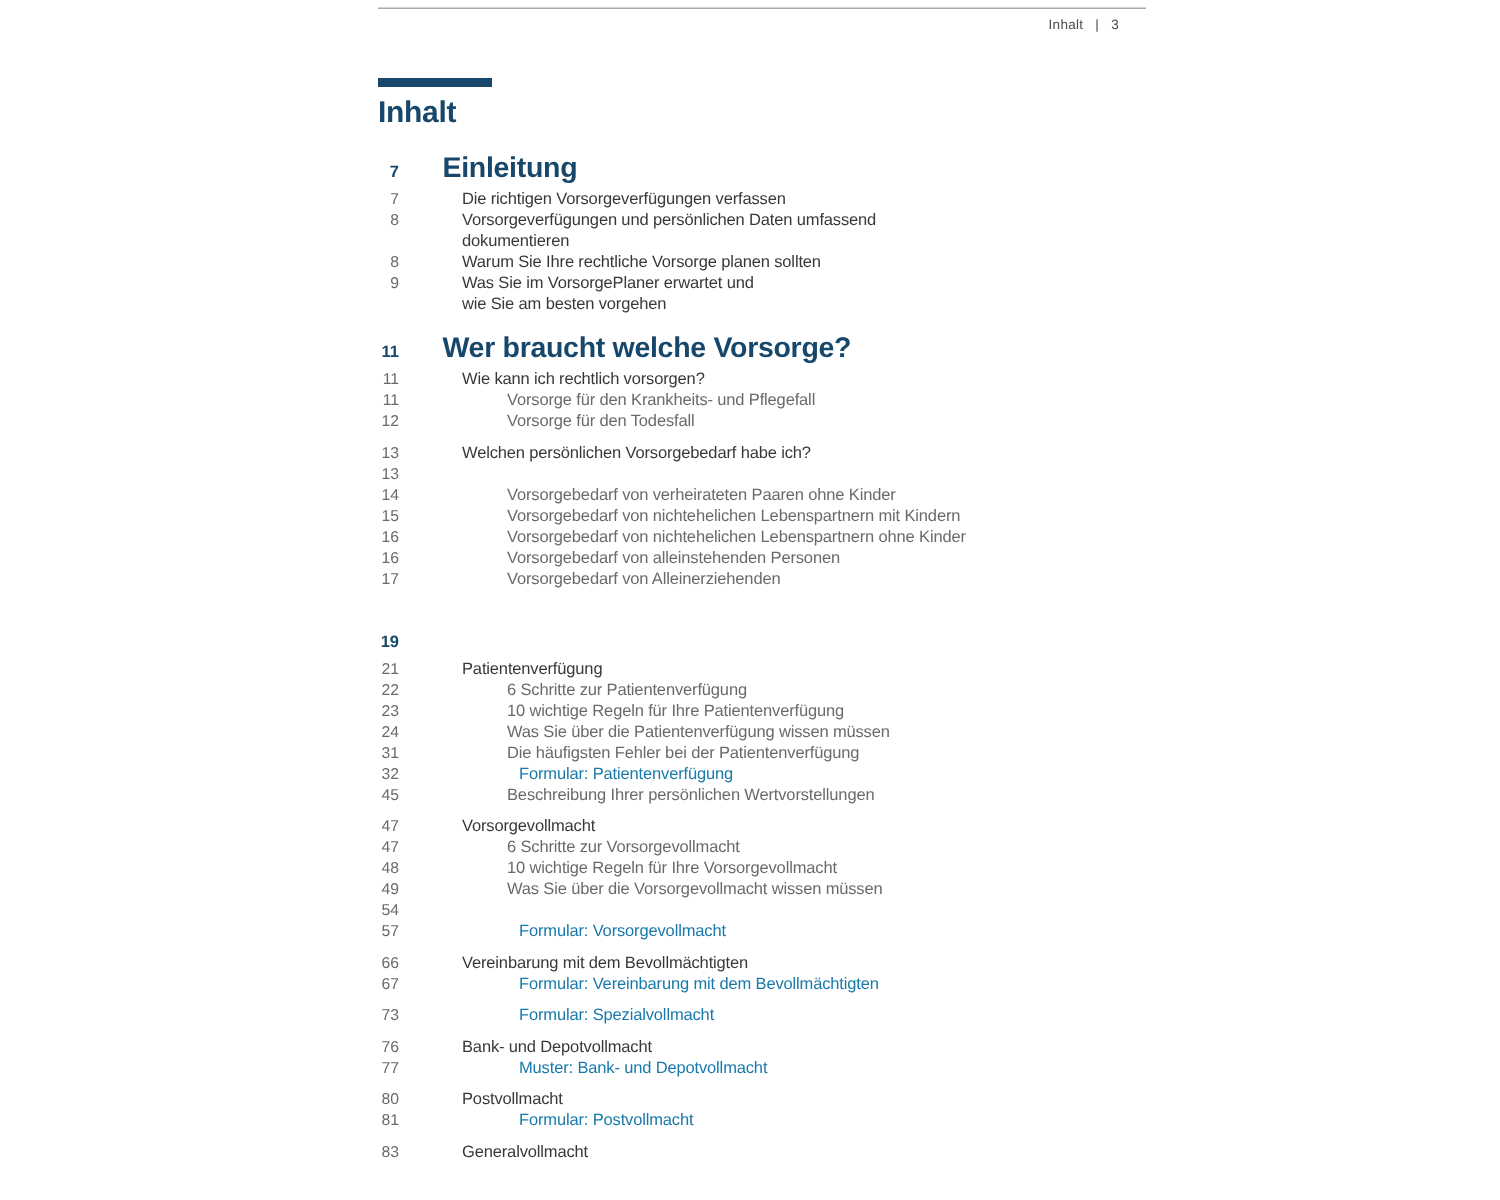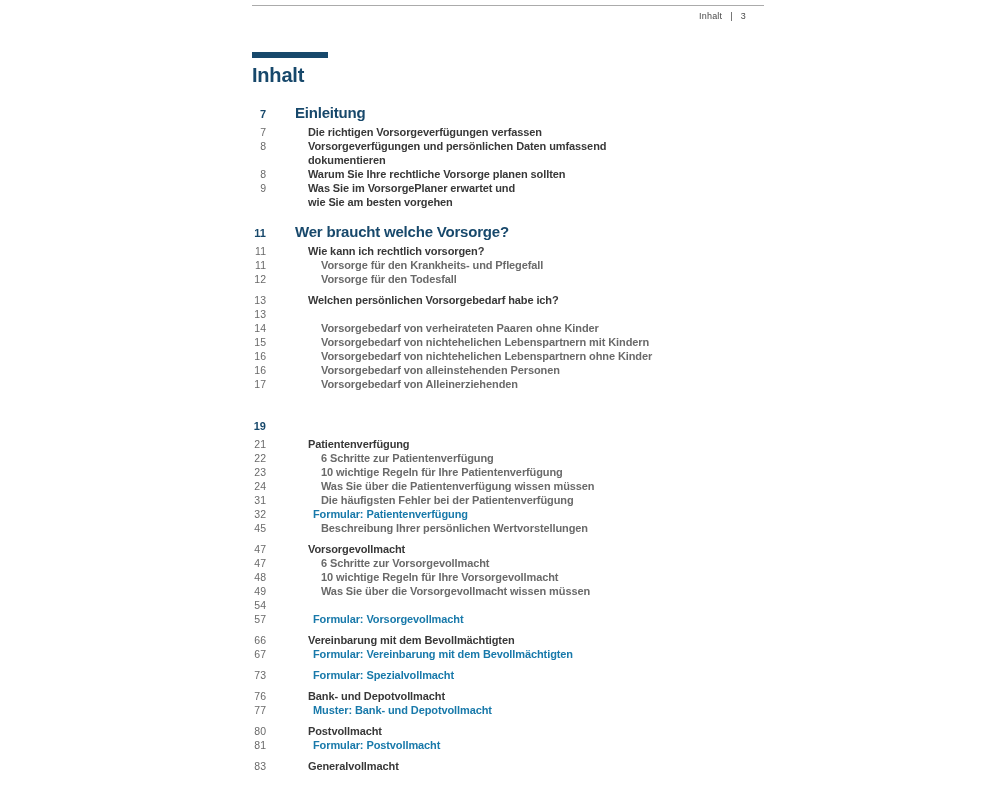--- a/index.html
+++ b/index.html
@@ -39,33 +39,33 @@
     display:flex;align-items:baseline;
     color:var(--brand);font-weight:bold;
     margin-bottom:4px;
   }
   .section-heading .num{
     flex:0 0 14px;text-align:right;
     font-size:11px;line-height:14px;
   }
   .section-heading .sec-title{
     margin-left:29px;
-    font-size:15px;line-height:17px;letter-spacing:-0.2px;
+    font-size:19px;line-height:17px;letter-spacing:-0.2px;
     white-space:pre-line;
   }
   .group + .group{margin-top:7px;}
   .entry{display:flex;align-items:baseline;font-size:11px;line-height:14px;}
   .entry .num{
     flex:0 0 14px;text-align:right;
     color:var(--entry);font-weight:normal;font-size:10.5px;
   }
   .entry .title{white-space:pre-line;letter-spacing:-0.1px;}
-  .entry.style-bold .title{margin-left:42px;font-weight:bold;color:var(--bold-entry);}
-  .entry.style-plain .title{margin-left:55px;font-weight:bold;color:var(--entry);}
-  .entry.style-link .title{margin-left:47px;font-weight:bold;color:var(--link);}
+  .entry.style-bold .title{margin-left:42px;font-weight:normal;color:var(--bold-entry);}
+  .entry.style-plain .title{margin-left:72px;font-weight:normal;color:var(--entry);}
+  .entry.style-link .title{margin-left:80px;font-weight:normal;color:var(--link);}
 </style>
 </head>
 <body>
 
 <div class="canvas">
   <div class="page">
 
     <div class="top-rule"></div>
 
     <div class="page-header">

